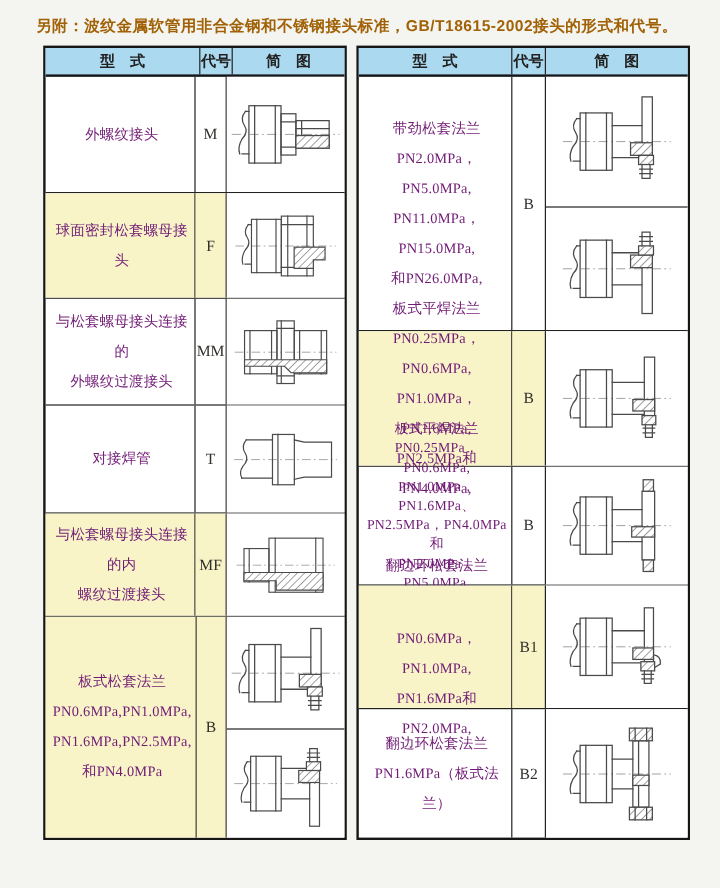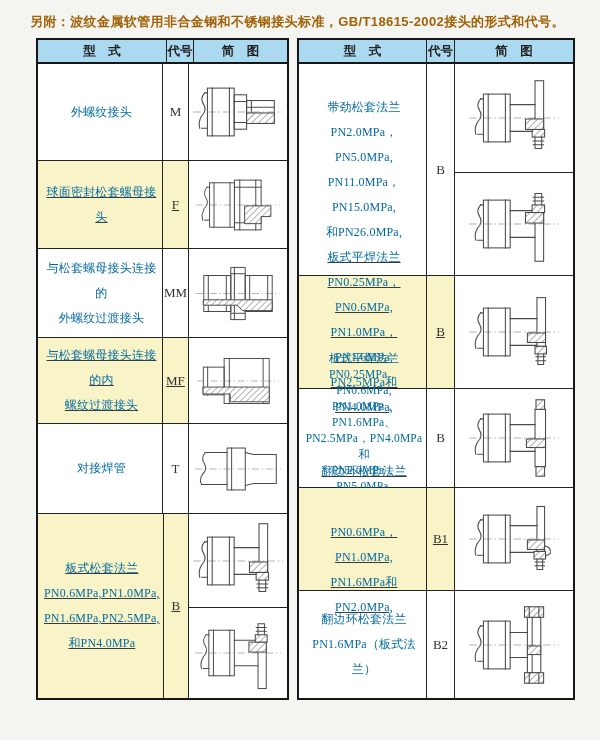--- a/index.html
+++ b/index.html
@@ -36,26 +36,26 @@
   .rt .c-type { width:128px; }
   .rt .c-code { width:28px; }
   .c-diag { flex:1 1 auto; }
   .c-type, .c-code { border-right:1px solid #222; }
   .tr { display:flex; border-bottom:1px solid #222; }
   .tr:last-child { border-bottom:none; }
   .td.type {
     padding:4px 3px 4px 6px;
     display:flex; flex-direction:column; justify-content:center;
   }
-  .type-line { font-size:12px; color:#0369a1; letter-spacing:0.2px; }
+  .type-line { font-size:12px; color:#701a75; letter-spacing:0.2px; }
   .td.code {
     display:flex; align-items:center; justify-content:center;
     font-size:13px; color:#33302c;
   }
-  .td.type.hl, .td.code.hl { background:var(--hl-bg,#f8f4c8);text-decoration:underline; }
+  .td.type.hl, .td.code.hl { background:var(--hl-bg,#f8f4c8); }
   .td.diag { display:flex; flex-direction:column; background:#fff; }
   .diag-cell {
     display:flex; align-items:center; justify-content:center;
     flex:1 1 auto; overflow:hidden;
   }
   .diag-cell.split-top { border-bottom:1px solid #222; flex:0 0 auto; }
 </style>
 </head>
 <body>
 
@@ -148,20 +148,46 @@
                   <rect x="42" y="16" width="16" height="58"></rect>
                   <path d="M42,23 h16 M42,67 h16 M46,16 v58"></path>
                   <rect x="58" y="25" width="30" height="40"></rect>
                   <path d="M63,25 v40 M83,25 v40"></path>
                   <path d="M12,52 h76 v12 h-33 l-6,-6 h-37 z" fill="url(#hatch3)"></path>
                 </g>
   </svg>
             </div>
           </div>
         </div>
+        <div class="tr" style="height: 90px;">
+          <div class="td type c-type">
+            <div class="type-line" style="line-height: 25px;">对接焊管</div>
+          </div>
+          <div class="td code c-code">T</div>
+          <div class="td diag c-diag">
+            <div class="diag-cell">
+              <svg viewBox="0 0 100 90" width="98" height="82" preserveAspectRatio="xMidYMid meet">
+    <defs>
+                  <pattern id="hatch5" patternUnits="userSpaceOnUse" width="5" height="5" patternTransform="rotate(45)">
+      <rect width="5" height="5" fill="#ffffff"></rect>
+      <line x1="0" y1="0" x2="0" y2="5" stroke="#7a7a7a" stroke-width="1.3"></line>
+    </pattern>
+                </defs>
+    <line x1="3" y1="45" x2="97" y2="45" stroke="#8a8a8a" stroke-width="0.7" stroke-dasharray="8 3 1.5 3"></line>
+    <g fill="none" stroke="#4a4a4a" stroke-width="1.1" stroke-linecap="square">
+                  <path d="M14,27 q-5,6 -1,12 q4,6 -2,12 q-4,6 -1,11"></path>
+                  <path d="M14,27 h24 M10,62 h28"></path>
+                  <rect x="38" y="22" width="20" height="46"></rect>
+                  <path d="M43,22 v46"></path>
+                  <path d="M58,27 l9,2 h25 M58,63 l9,-2 h25 M92,29 v32"></path>
+                </g>
+  </svg>
+            </div>
+          </div>
+        </div>
         <div class="tr" style="height: 86px;">
           <div class="td type c-type hl">
             <div class="type-line" style="line-height: 25px;">与松套螺母接头连接的内</div>
             <div class="type-line" style="line-height: 25px;">螺纹过渡接头</div>
           </div>
           <div class="td code c-code hl">MF</div>
           <div class="td diag c-diag">
             <div class="diag-cell">
               <svg viewBox="0 0 100 90" width="98" height="78" preserveAspectRatio="xMidYMid meet">
     <defs>
@@ -170,46 +196,20 @@
       <line x1="0" y1="0" x2="0" y2="5" stroke="#7a7a7a" stroke-width="1.3"></line>
     </pattern>
                 </defs>
     <line x1="3" y1="45" x2="97" y2="45" stroke="#8a8a8a" stroke-width="0.7" stroke-dasharray="8 3 1.5 3"></line>
     <g fill="none" stroke="#4a4a4a" stroke-width="1.1" stroke-linecap="square">
                   <rect x="10" y="29" width="24" height="32"></rect>
                   <path d="M15,29 v32"></path>
                   <rect x="34" y="19" width="52" height="52"></rect>
                   <path d="M40,19 v52 M79,19 v52"></path>
                   <path d="M10,52 h76 v17 h-45 v-9 h-31 z" fill="url(#hatch4)"></path>
-                </g>
-  </svg>
-            </div>
-          </div>
-        </div>
-        <div class="tr" style="height: 90px;">
-          <div class="td type c-type">
-            <div class="type-line" style="line-height: 25px;">对接焊管</div>
-          </div>
-          <div class="td code c-code">T</div>
-          <div class="td diag c-diag">
-            <div class="diag-cell">
-              <svg viewBox="0 0 100 90" width="98" height="82" preserveAspectRatio="xMidYMid meet">
-    <defs>
-                  <pattern id="hatch5" patternUnits="userSpaceOnUse" width="5" height="5" patternTransform="rotate(45)">
-      <rect width="5" height="5" fill="#ffffff"></rect>
-      <line x1="0" y1="0" x2="0" y2="5" stroke="#7a7a7a" stroke-width="1.3"></line>
-    </pattern>
-                </defs>
-    <line x1="3" y1="45" x2="97" y2="45" stroke="#8a8a8a" stroke-width="0.7" stroke-dasharray="8 3 1.5 3"></line>
-    <g fill="none" stroke="#4a4a4a" stroke-width="1.1" stroke-linecap="square">
-                  <path d="M14,27 q-5,6 -1,12 q4,6 -2,12 q-4,6 -1,11"></path>
-                  <path d="M14,27 h24 M10,62 h28"></path>
-                  <rect x="38" y="22" width="20" height="46"></rect>
-                  <path d="M43,22 v46"></path>
-                  <path d="M58,27 l9,2 h25 M58,63 l9,-2 h25 M92,29 v32"></path>
                 </g>
   </svg>
             </div>
           </div>
         </div>
         <div class="tr" style="height: 184px;">
           <div class="td type c-type hl">
             <div class="type-line" style="line-height: 25px;">板式松套法兰</div>
             <div class="type-line" style="line-height: 25px;">PN0.6MPa,PN1.0MPa,</div>
             <div class="type-line" style="line-height: 25px;">PN1.6MPa,PN2.5MPa,</div>

